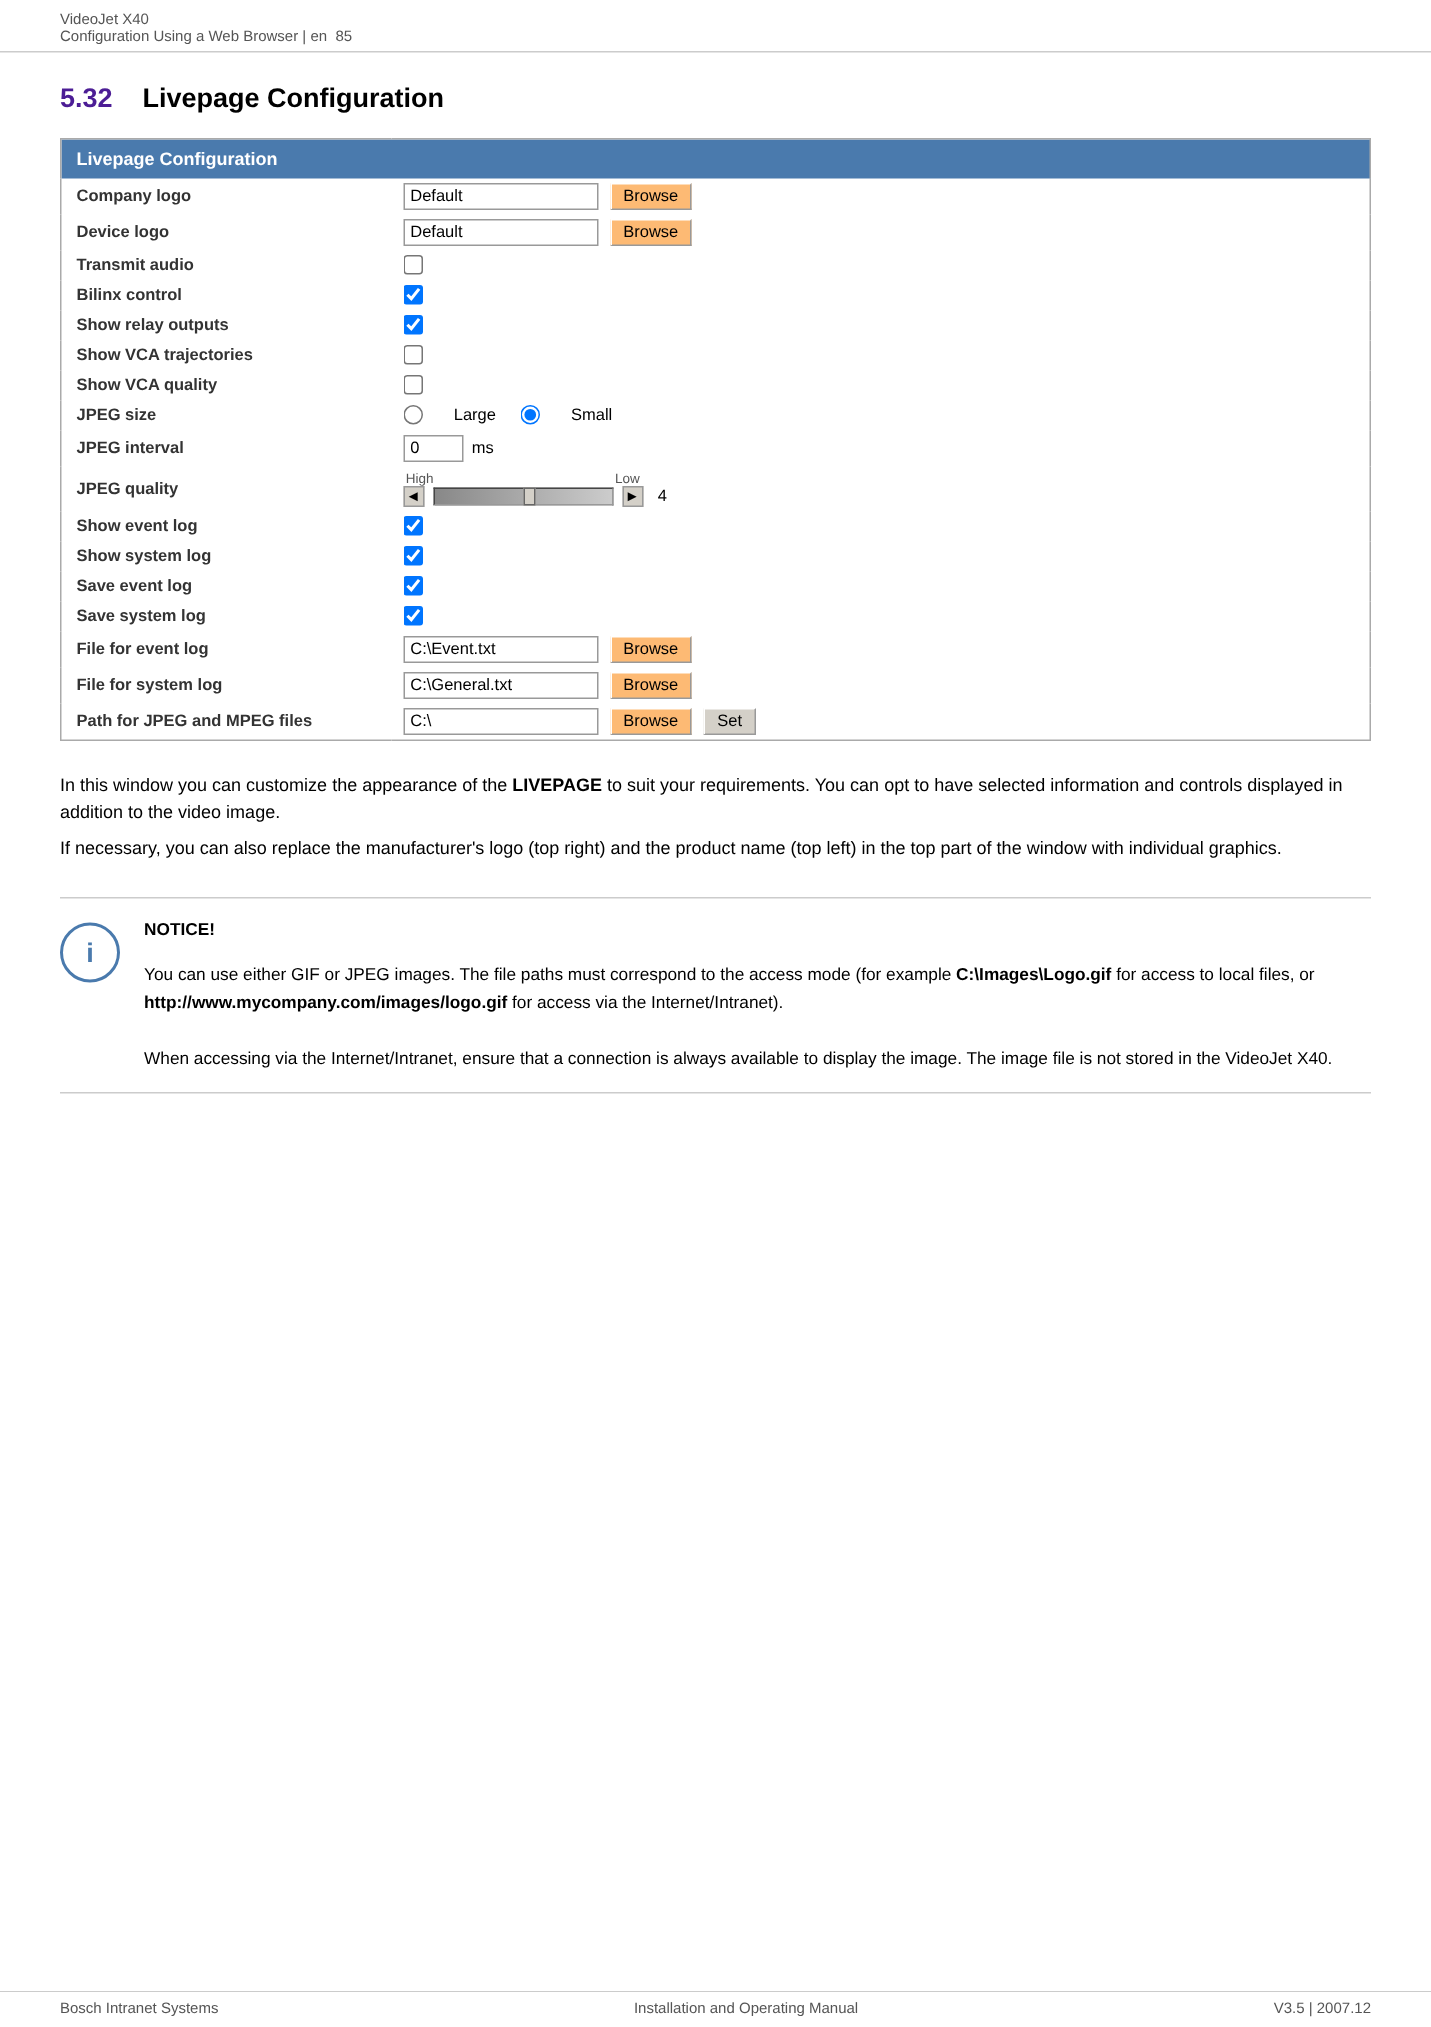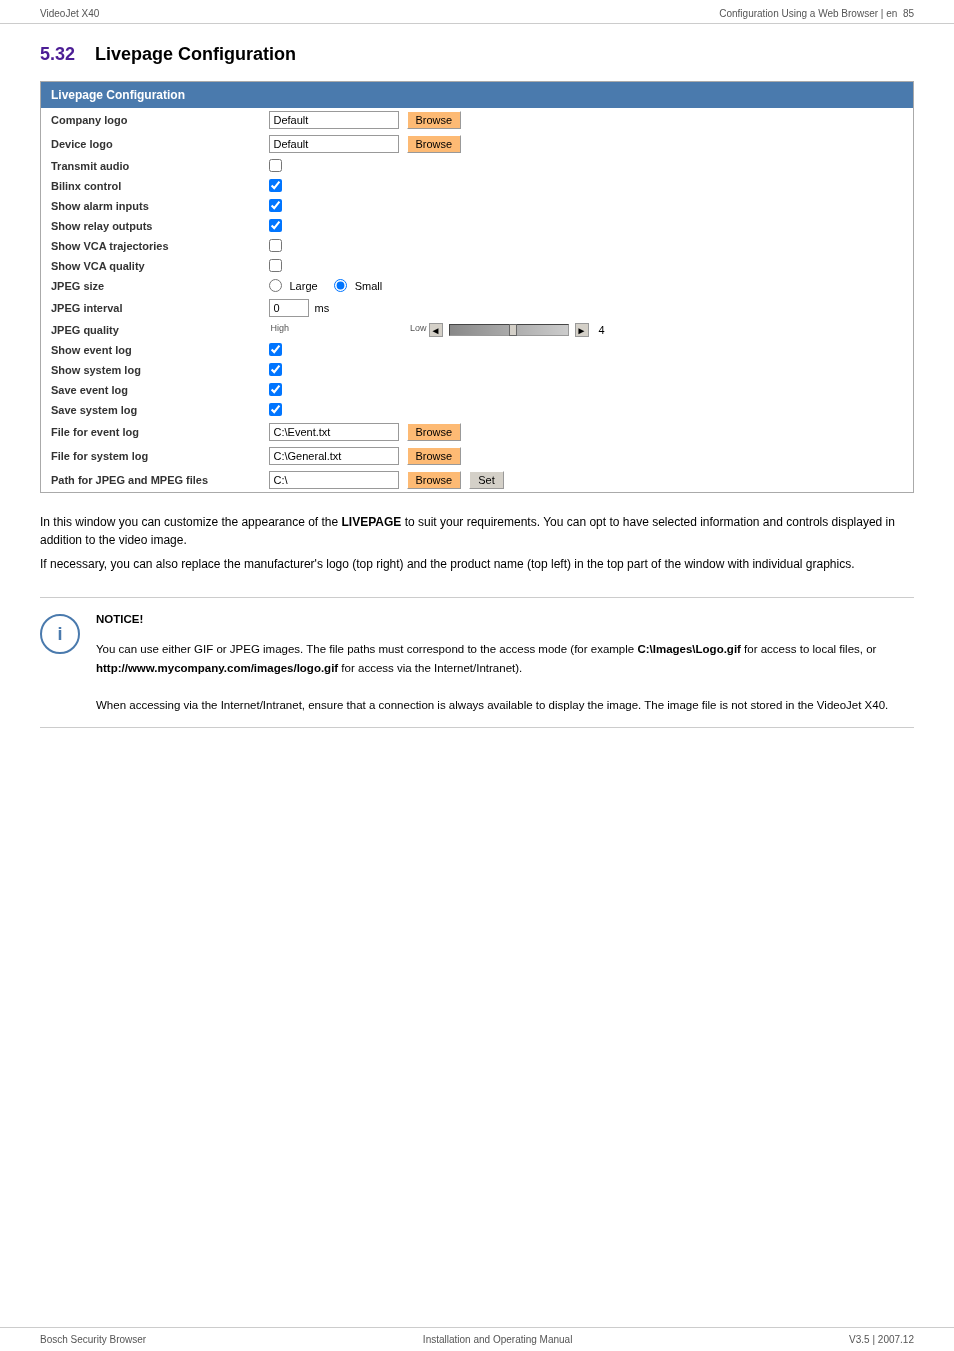--- a/index.html
+++ b/index.html
@@ -12,20 +12,21 @@
       min-height: 1351px;
     }
 
     .page-header {
       display: flex;
       justify-content: space-between;
       padding: 8px 40px 4px 40px;
       font-size: 10px;
       color: #555;
       border-bottom: 1px solid #ccc;
+      flex-direction: column;
     }
 
     .main-content {
       padding: 20px 40px 30px 40px;
     }
 
     .section-header {
       display: flex;
       align-items: baseline;
       gap: 20px;
@@ -116,37 +117,37 @@
 
     .radio-group {
       display: flex;
       align-items: center;
       gap: 16px;
     }
 
     .radio-label {
       display: flex;
       align-items: center;
-      gap: 8px;
+      gap: 21px;
       font-size: 11px;
     }
 
     .jpeg-interval-row {
       display: flex;
       align-items: center;
       gap: 6px;
     }
 
     .ms-label {
       font-size: 11px;
     }
 
     .slider-container {
       display: flex;
-      flex-direction: row;
+      flex-direction: column;
     }
 
     .slider-labels {
       display: flex;
       justify-content: space-between;
       font-size: 9px;
       color: #555;
       width: 160px;
       padding: 0 2px;
     }
@@ -304,26 +305,20 @@
         </td>
       </tr>
 
       <tr>
         <td class="config-label">Bilinx control</td>
         <td class="config-control">
           <input type="checkbox" checked="" style="">
         </td>
       </tr>
 
-      <tr>
-        <td class="config-label">Show alarm inputs</td>
-        <td class="config-control">
-          <input type="checkbox" checked="" style="">
-        </td>
-      </tr>
 
       <tr>
         <td class="config-label">Show relay outputs</td>
         <td class="config-control">
           <input type="checkbox" checked="" style="">
         </td>
       </tr>
 
       <tr>
         <td class="config-label">Show VCA trajectories</td>
@@ -461,16 +456,16 @@
       </p>
       <p style="margin-top: 19px;">
         When accessing via the Internet/Intranet, ensure that a connection is always available to display the image. The image file is not stored in the VideoJet X40.
       </p>
     </div>
   </div>
 
 </div>
 
 <div class="page-footer">
-  <span>Bosch Security Browser</span>
+  <span>Bosch Intranet Systems</span>
   <span>Installation and Operating Manual</span>
   <span>V3.5 | 2007.12</span>
 </div>
 
 </body></html>

